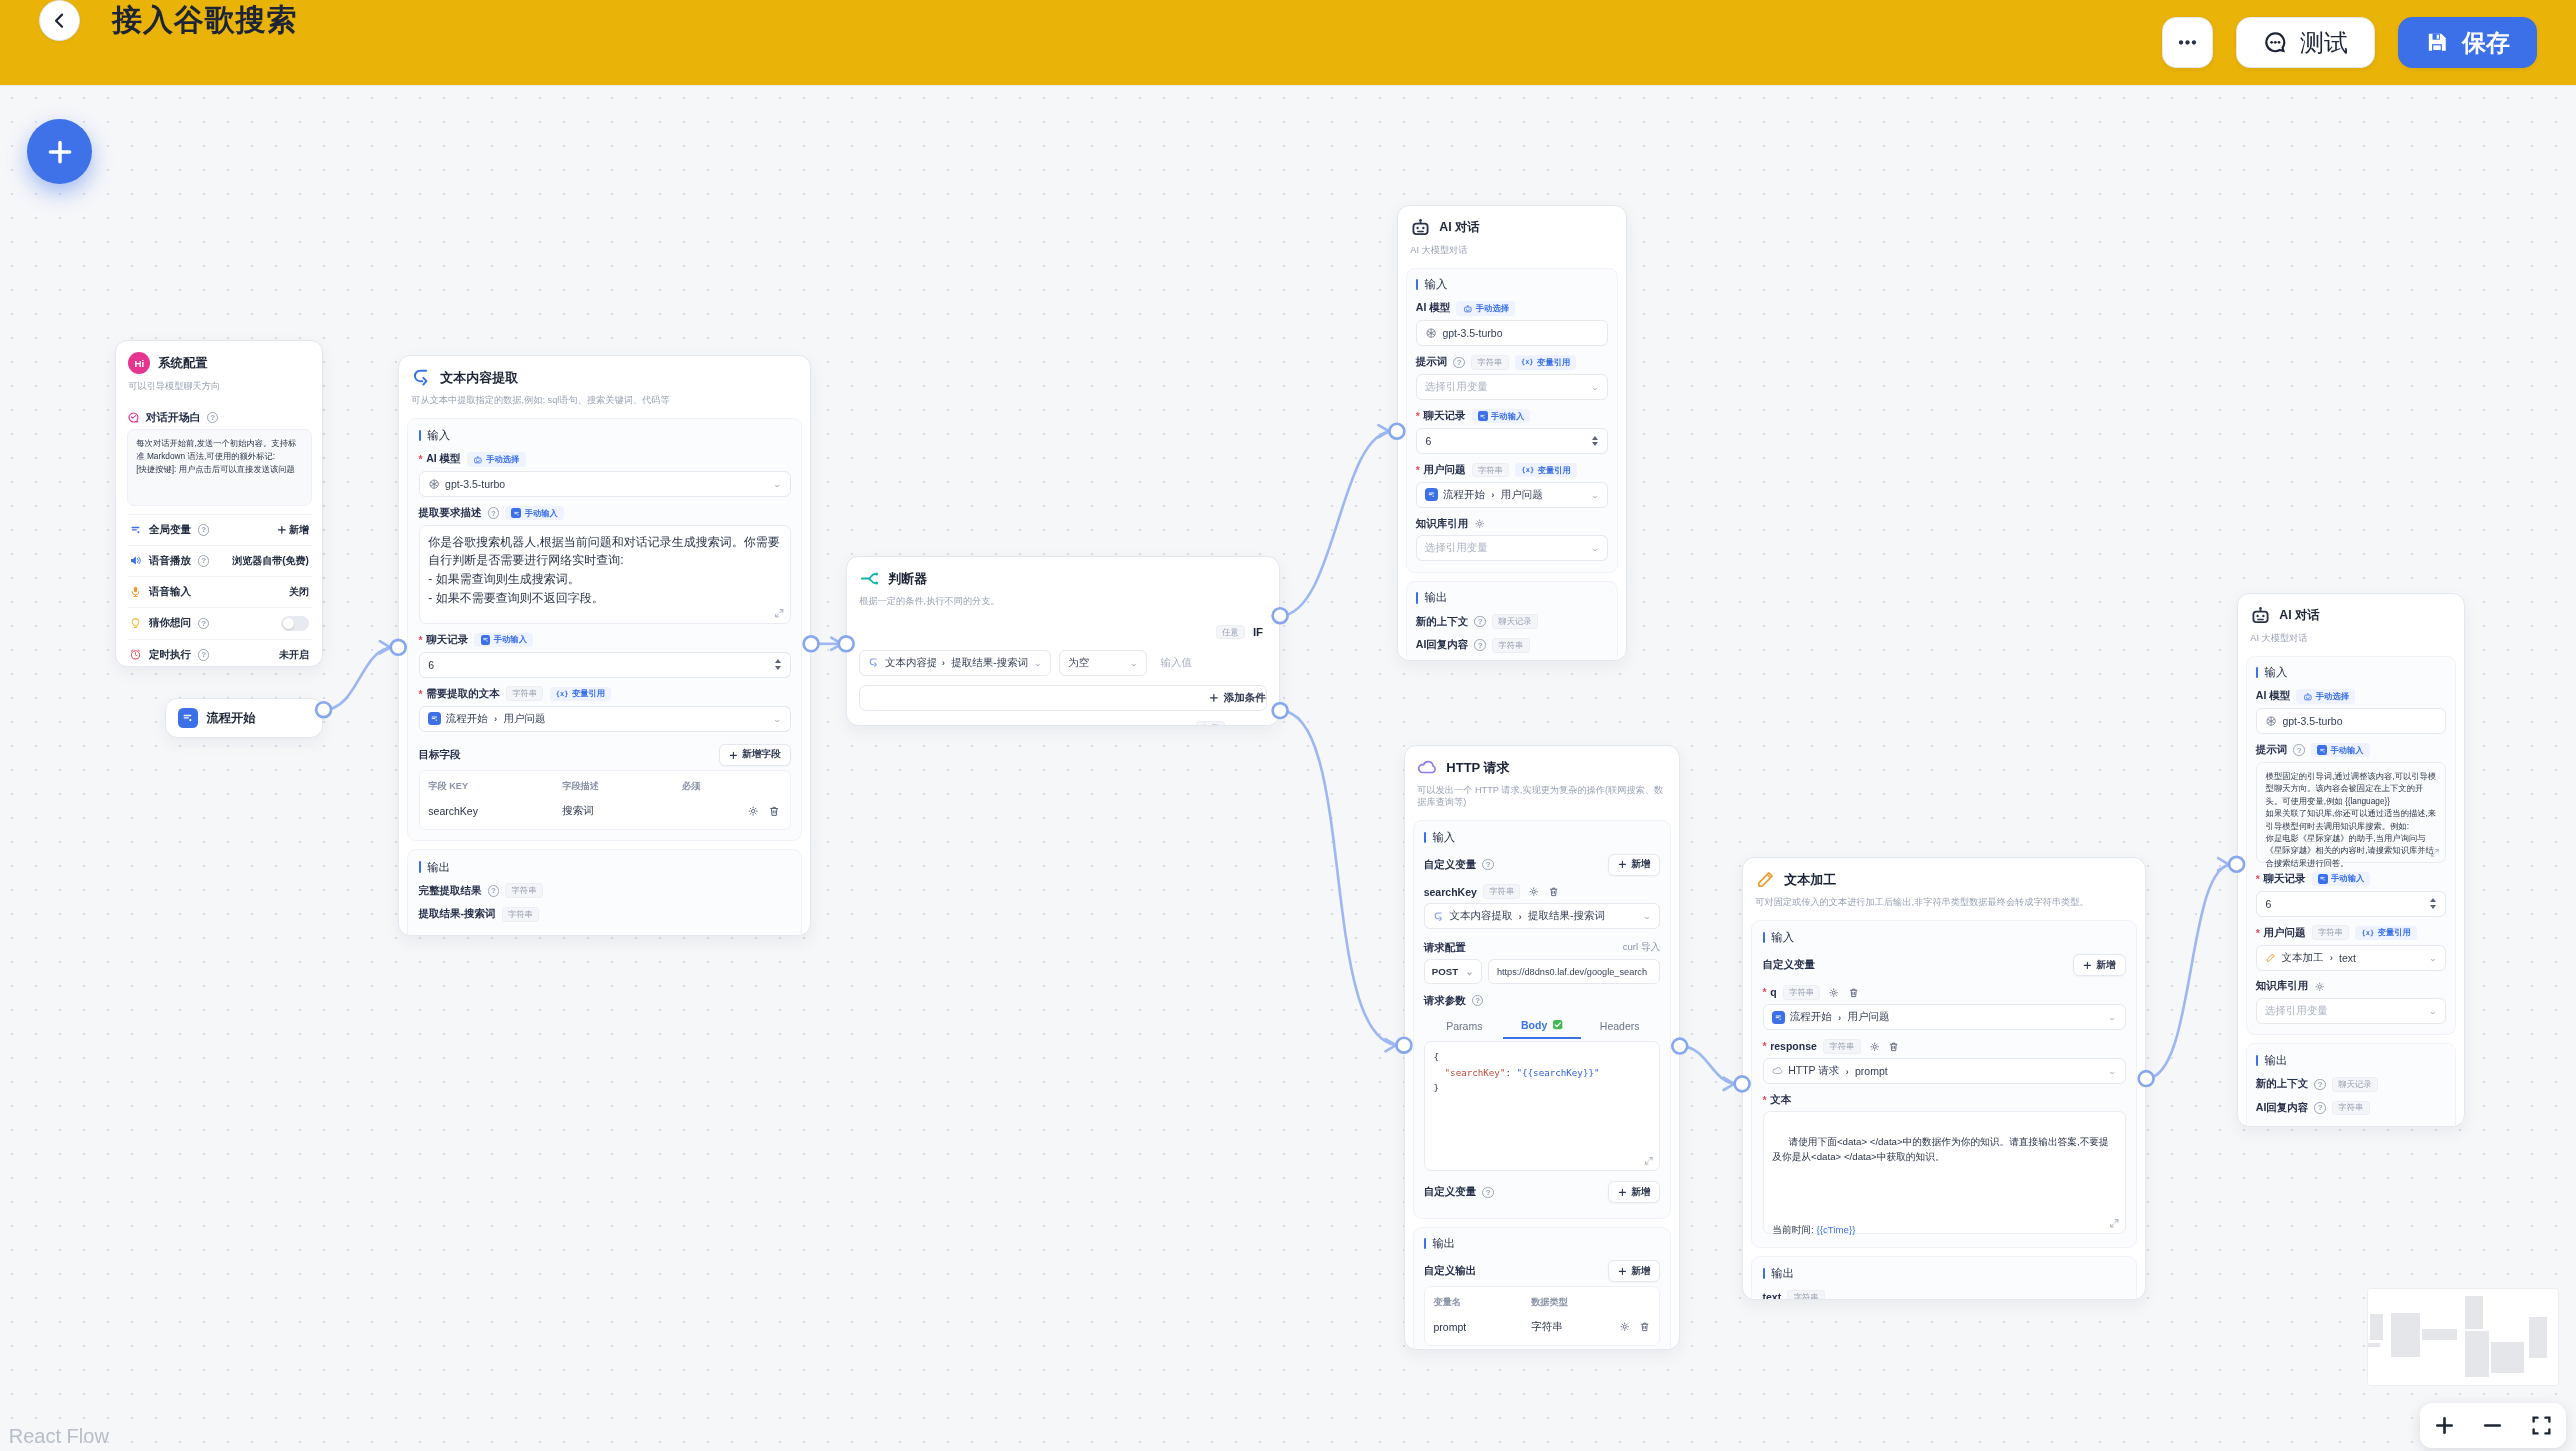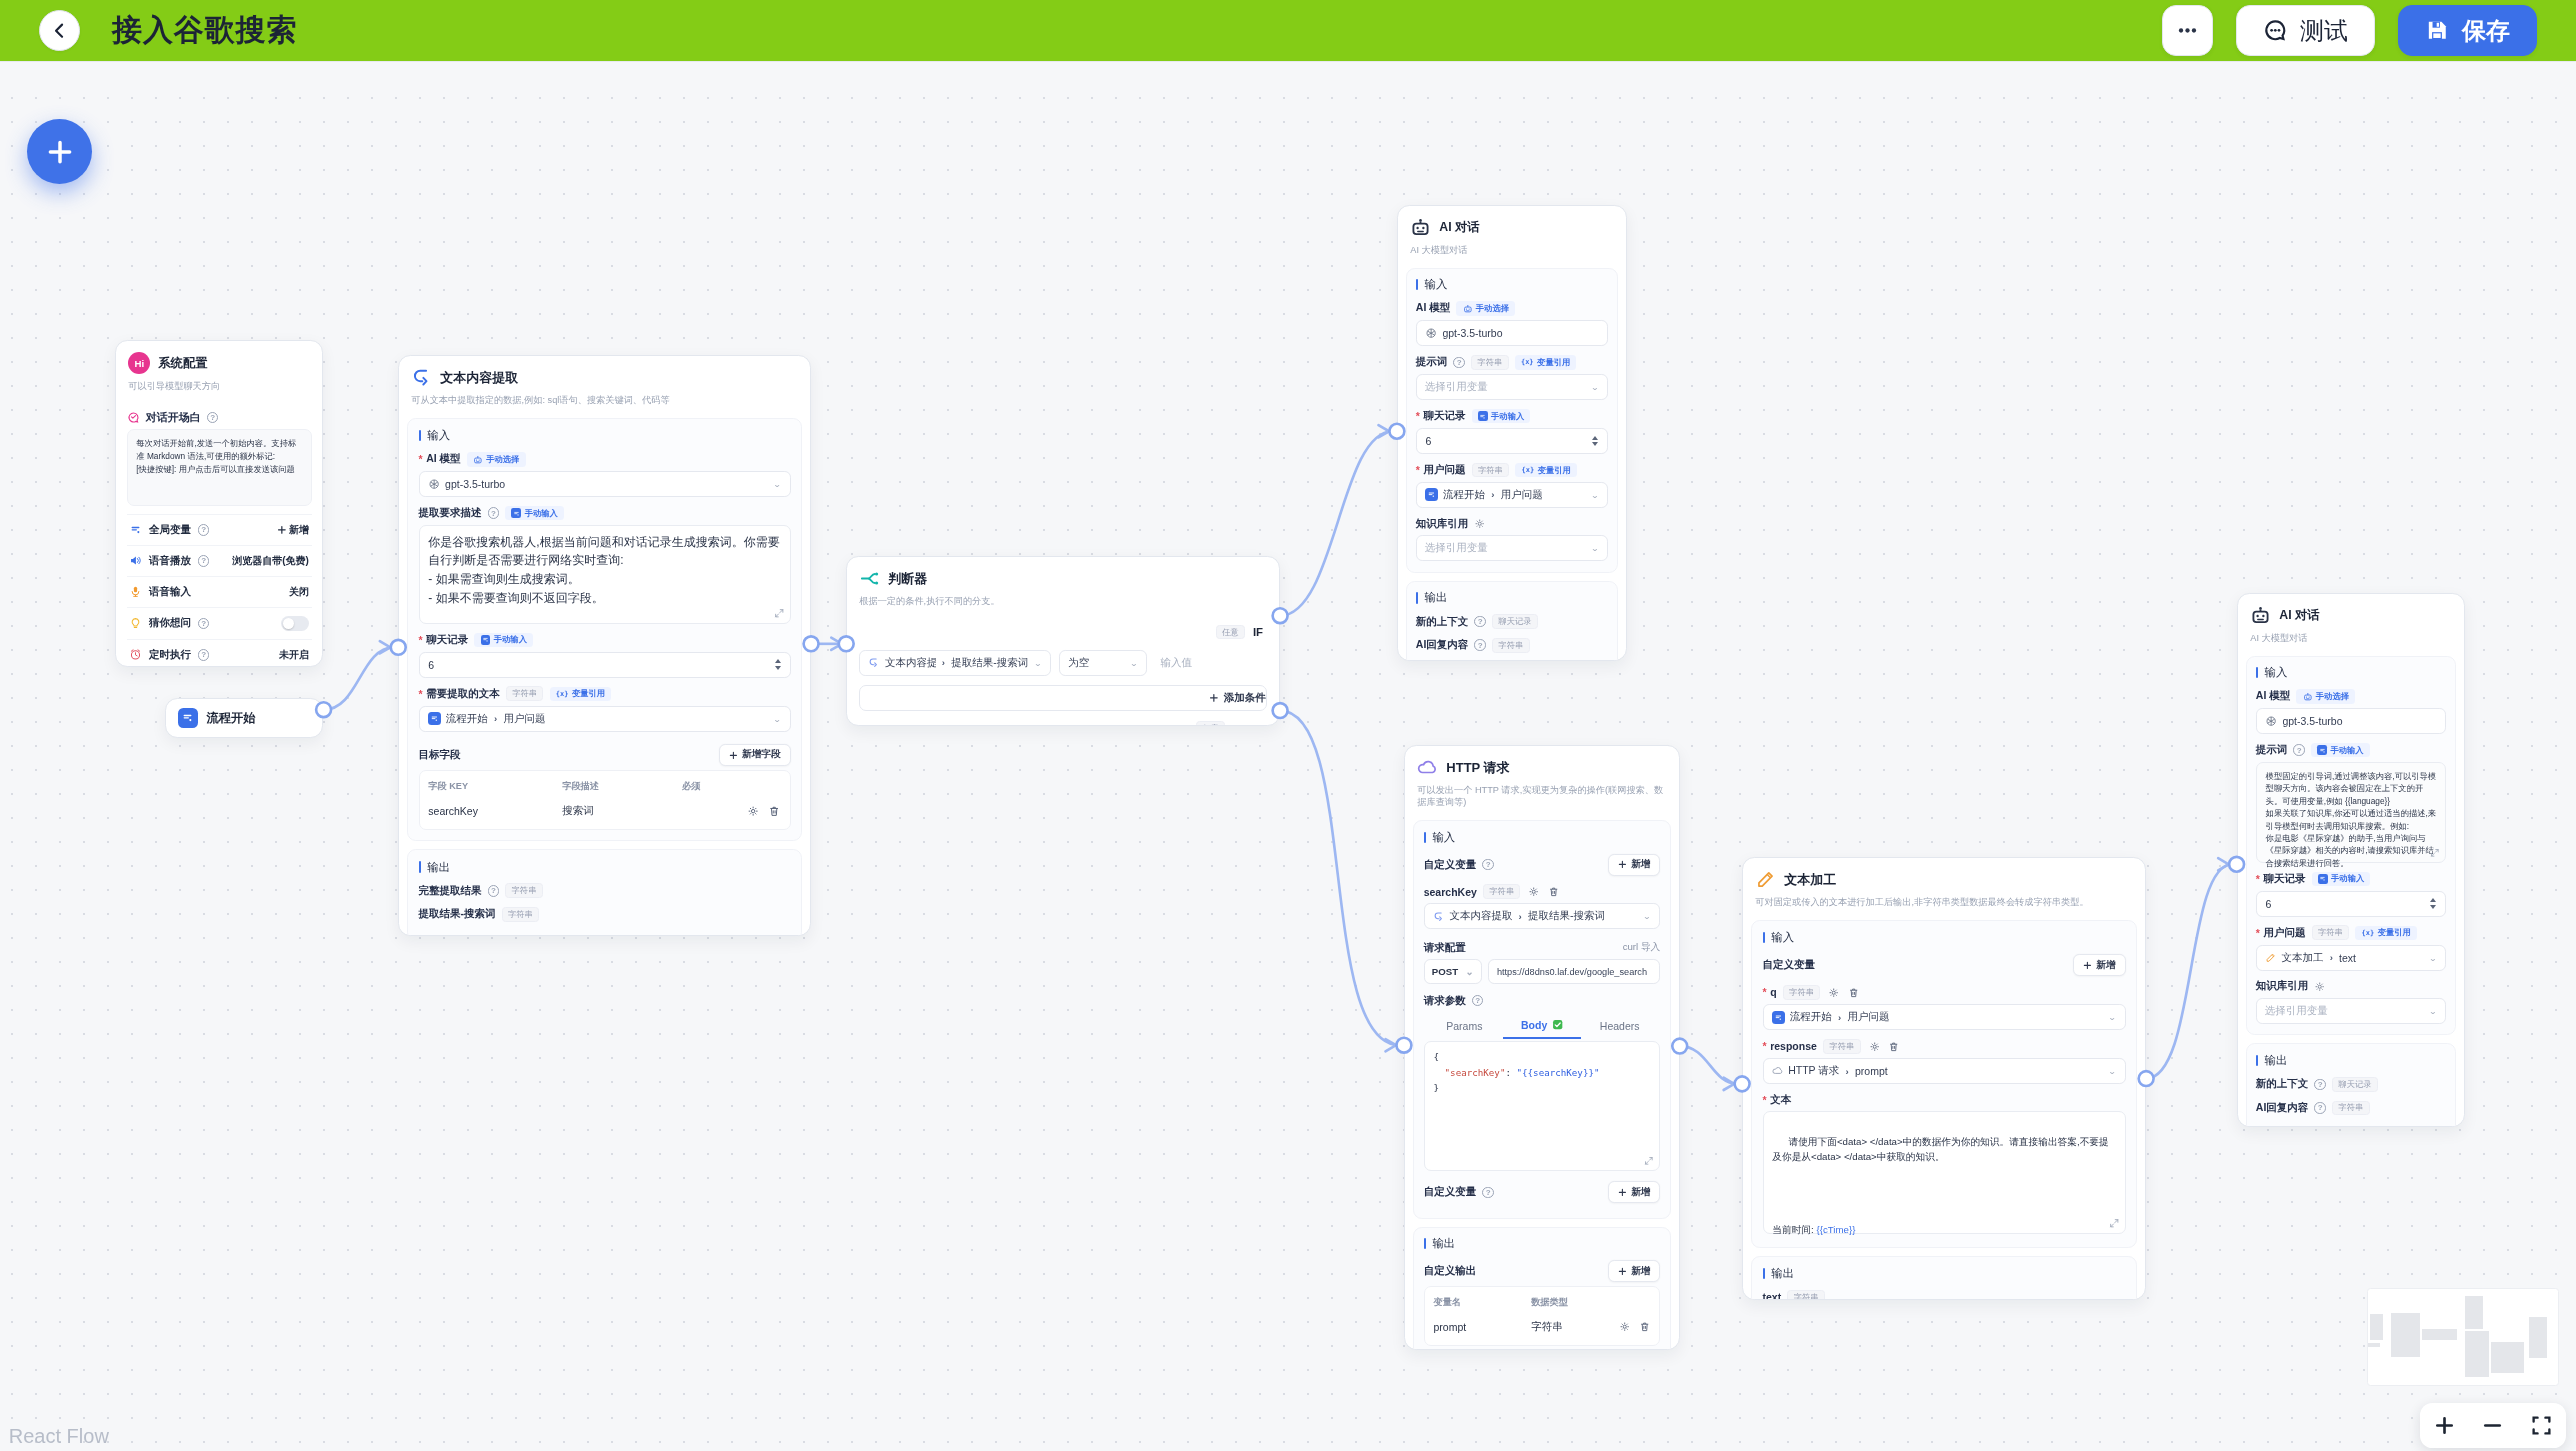--- a/index.html
+++ b/index.html
@@ -1,21 +1,21 @@
 <!DOCTYPE html>
 <html style="font-size:14px"><head>
 <meta charset="utf-8">
 <style>
   *{box-sizing:border-box;margin:0;padding:0}
   html,body{width:2576px;height:1451px;overflow:hidden}
   body{position:relative;font-family:"Liberation Sans",sans-serif;background:#f6f7f9;color:#1c2436}
   svg.ic{display:inline-block;vertical-align:middle;flex:none}
 
   
-  .appbar{position:absolute;left:0;top:0;right:0;height:62px;background:#84cc16;border-bottom:0.9px solid #e7eaf0;display:flex;align-items:center;z-index:40;padding:0 39px}
+  .appbar{position:absolute;left:0;top:0;right:0;height:86px;background:#eab308;border-bottom:0.9px solid #e7eaf0;display:flex;z-index:40;padding:0 39px}
   .backbtn{width:41px;height:41px;border-radius:50%;border:0.9px solid #dfe3ea;background:#fff;display:flex;align-items:center;justify-content:center;color:#1c2436;box-shadow:0 0.9px 2.6px rgba(20,30,50,.06)}
   .apptitle{font-size:30px;font-weight:bold;margin-left:32px;letter-spacing:0.9px}
   .abright{margin-left:auto;display:flex;align-items:center;gap:23px}
   .sqbtn{width:51px;height:51px;border-radius:14px;border:0.9px solid #e3e7ee;background:#fff;display:flex;align-items:center;justify-content:center;color:#2a3347;box-shadow:0 1.8px 4.4px rgba(20,30,50,.06)}
   .pillbtn{height:51px;border-radius:14px;border:0.9px solid #e3e7ee;background:#fff;display:flex;align-items:center;gap:12.3px;padding:0 26px;font-size:24px;color:#1c2436;box-shadow:0 1.8px 4.4px rgba(20,30,50,.06)}
   .pillbtn.primary{background:#3b70e8;border-color:#3b70e8;color:#fff;font-weight:bold}
 
   
   .dotbg{position:absolute;left:0;right:0;top:86px;bottom:0;background-image:radial-gradient(#d9dce3 1.5px,transparent 1.5px);background-size:24px 24px;z-index:0}
   .edges{position:absolute;left:0;top:0;width:2576px;height:1451px;z-index:1;pointer-events:none}

